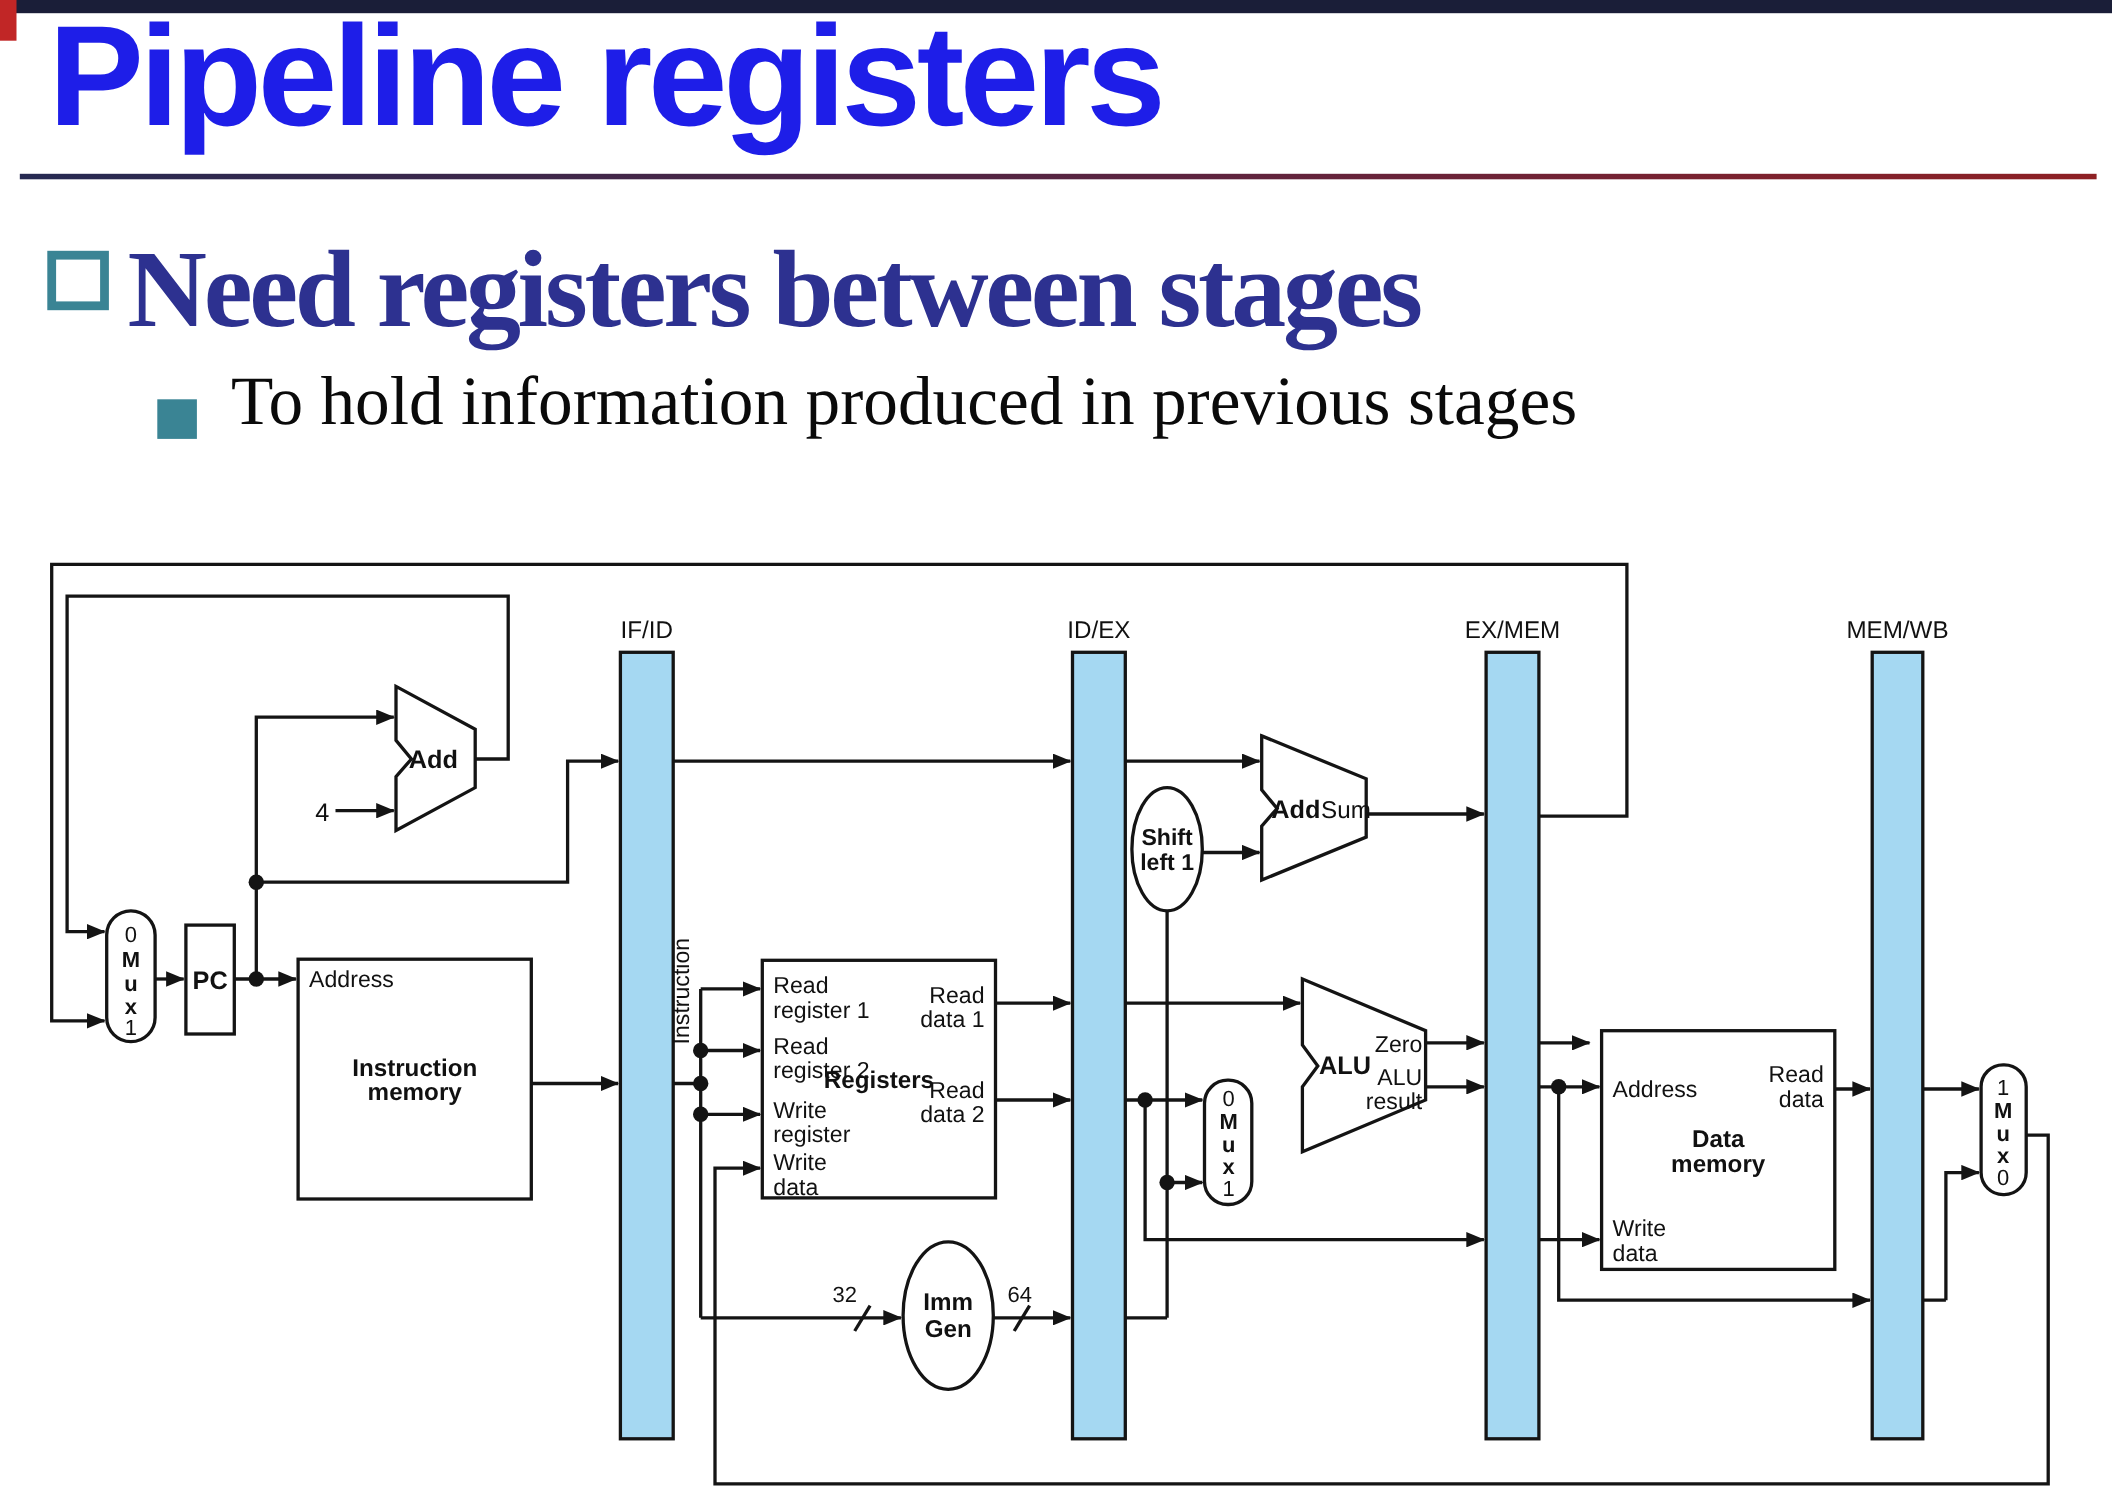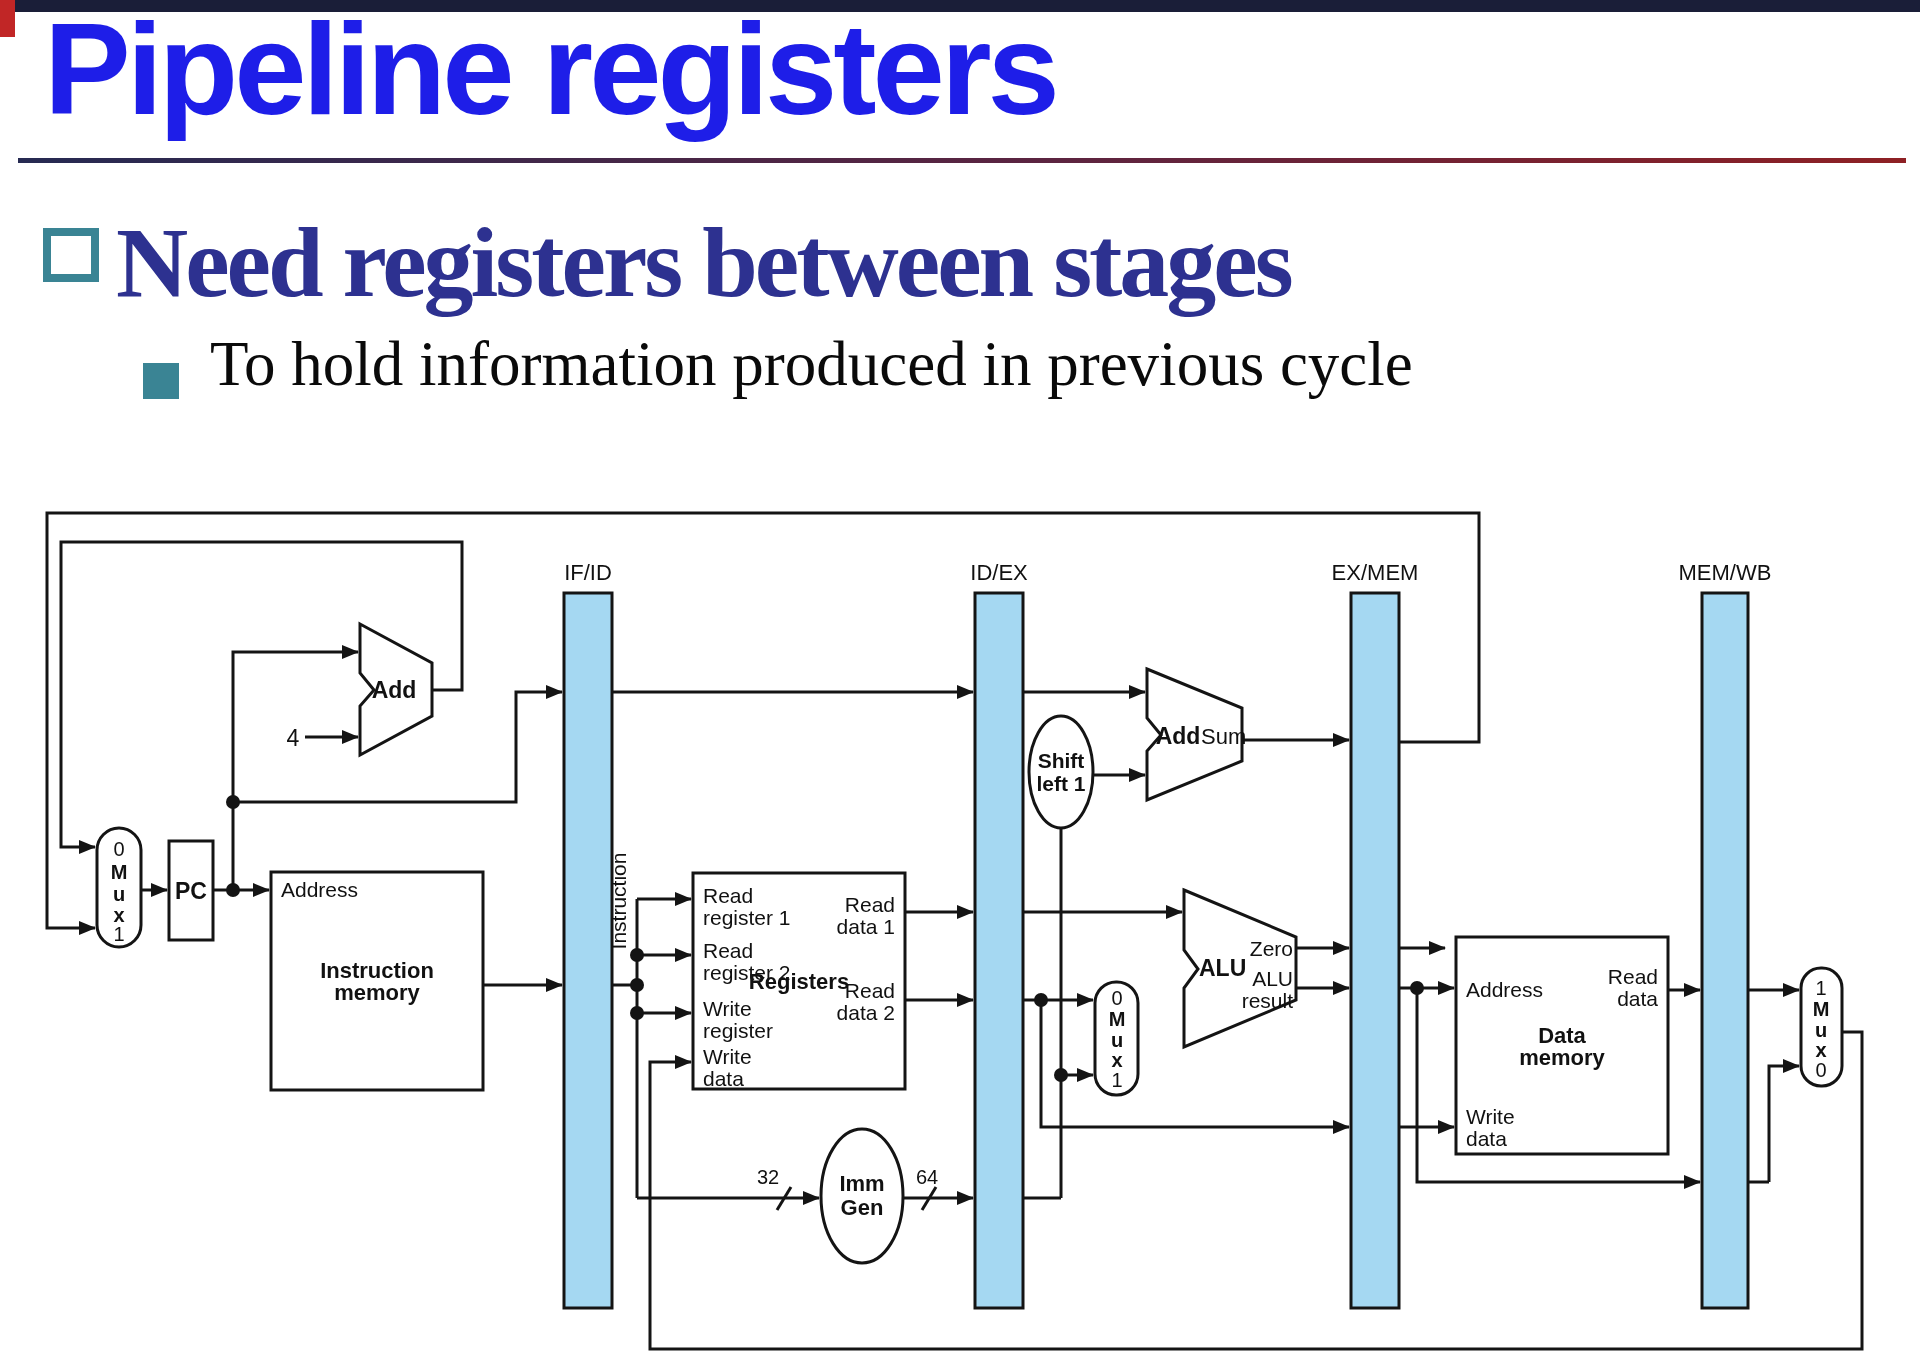--- a/index.html
+++ b/index.html
@@ -40,21 +40,21 @@
 <div class="top-strip"></div>
 <div class="corner-red"></div>
 
 <h1 class="slide-title">Pipeline registers</h1>
 <div class="rule"></div>
 
 <div class="heading-bullet"></div>
 <h2 class="heading-text">Need registers between stages</h2>
 
 <div class="sub-bullet-square"></div>
-<p class="sub-bullet-text">To hold information produced in previous cycle</p>
+<p class="sub-bullet-text">To hold information produced in previous stages</p>
 
 <svg class="datapath" width="1920" height="1364" viewBox="0 0 1920 1364">
   <defs>
     <marker id="arr" markerUnits="userSpaceOnUse" markerWidth="17" markerHeight="14" refX="16" refY="7" orient="auto">
       <polygon points="0,0 17,7 0,14" fill="#141414"></polygon>
     </marker>
   </defs>
 
   <path class="wire" marker-end="url(#arr)" d="M1399,742 H1479 V513 H47 V928 H95"></path>
   <path class="wire" marker-end="url(#arr)" d="M432,690 H462 V542 H61 V847 H95"></path>

